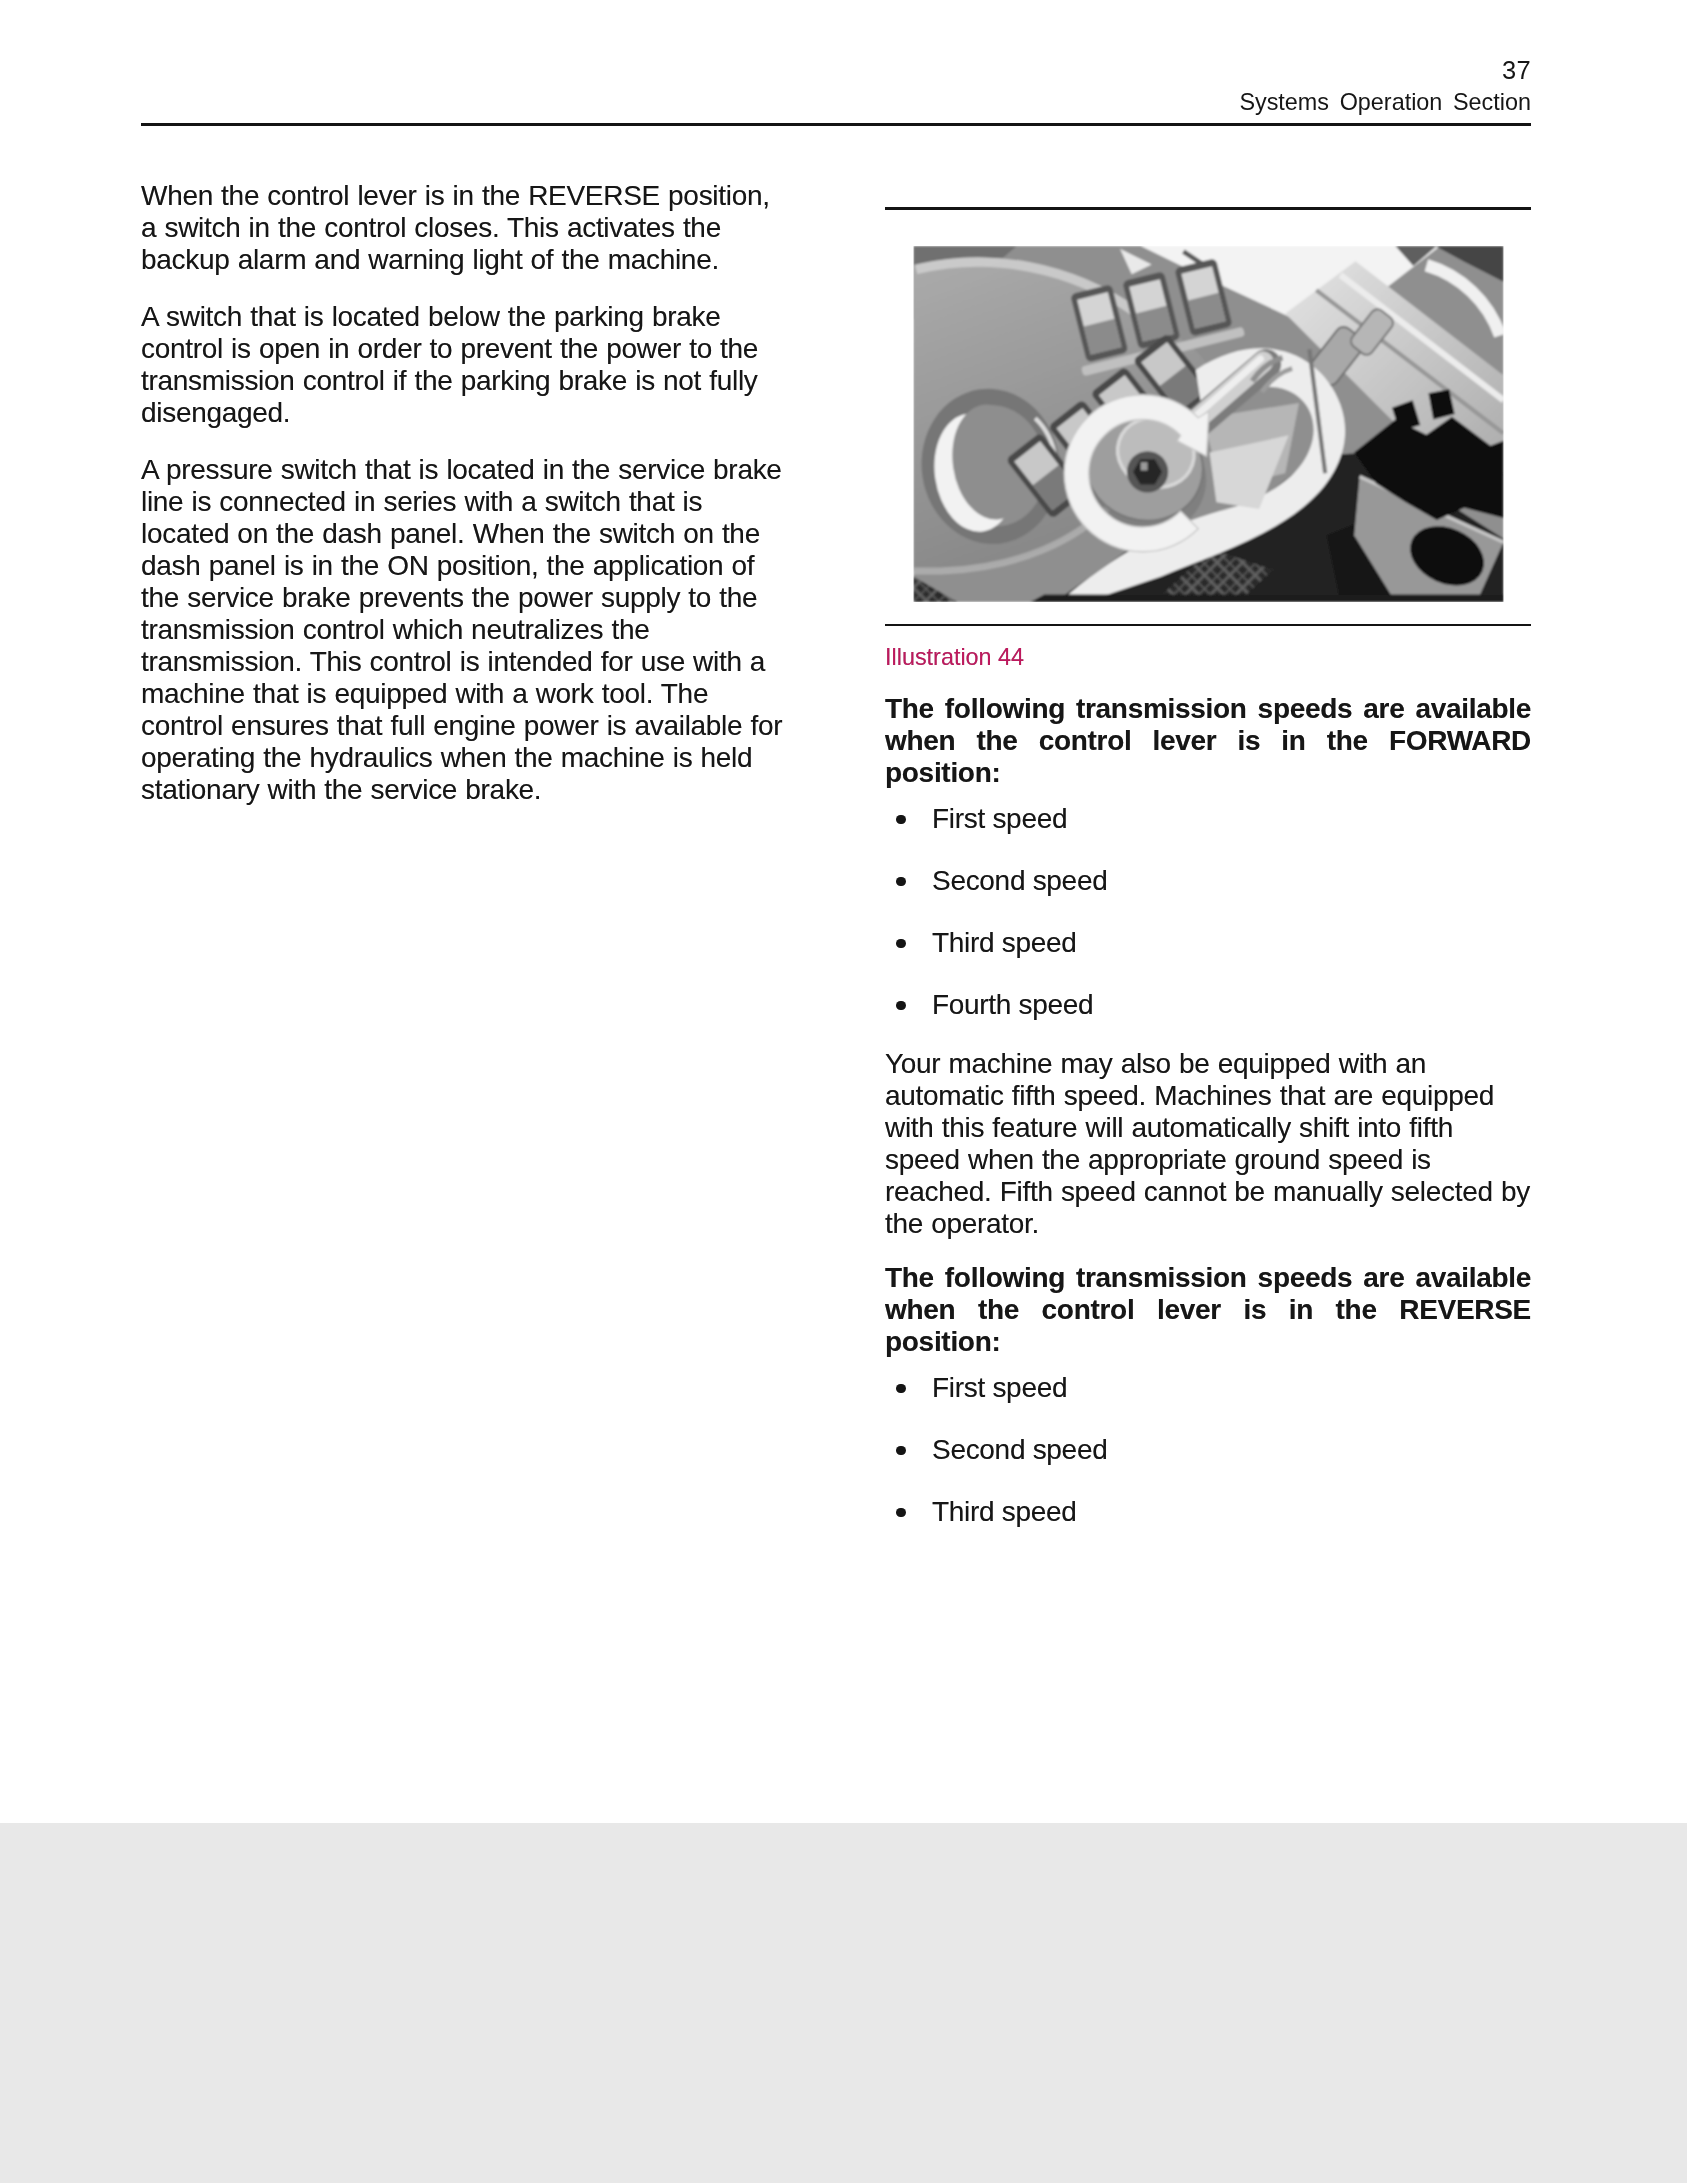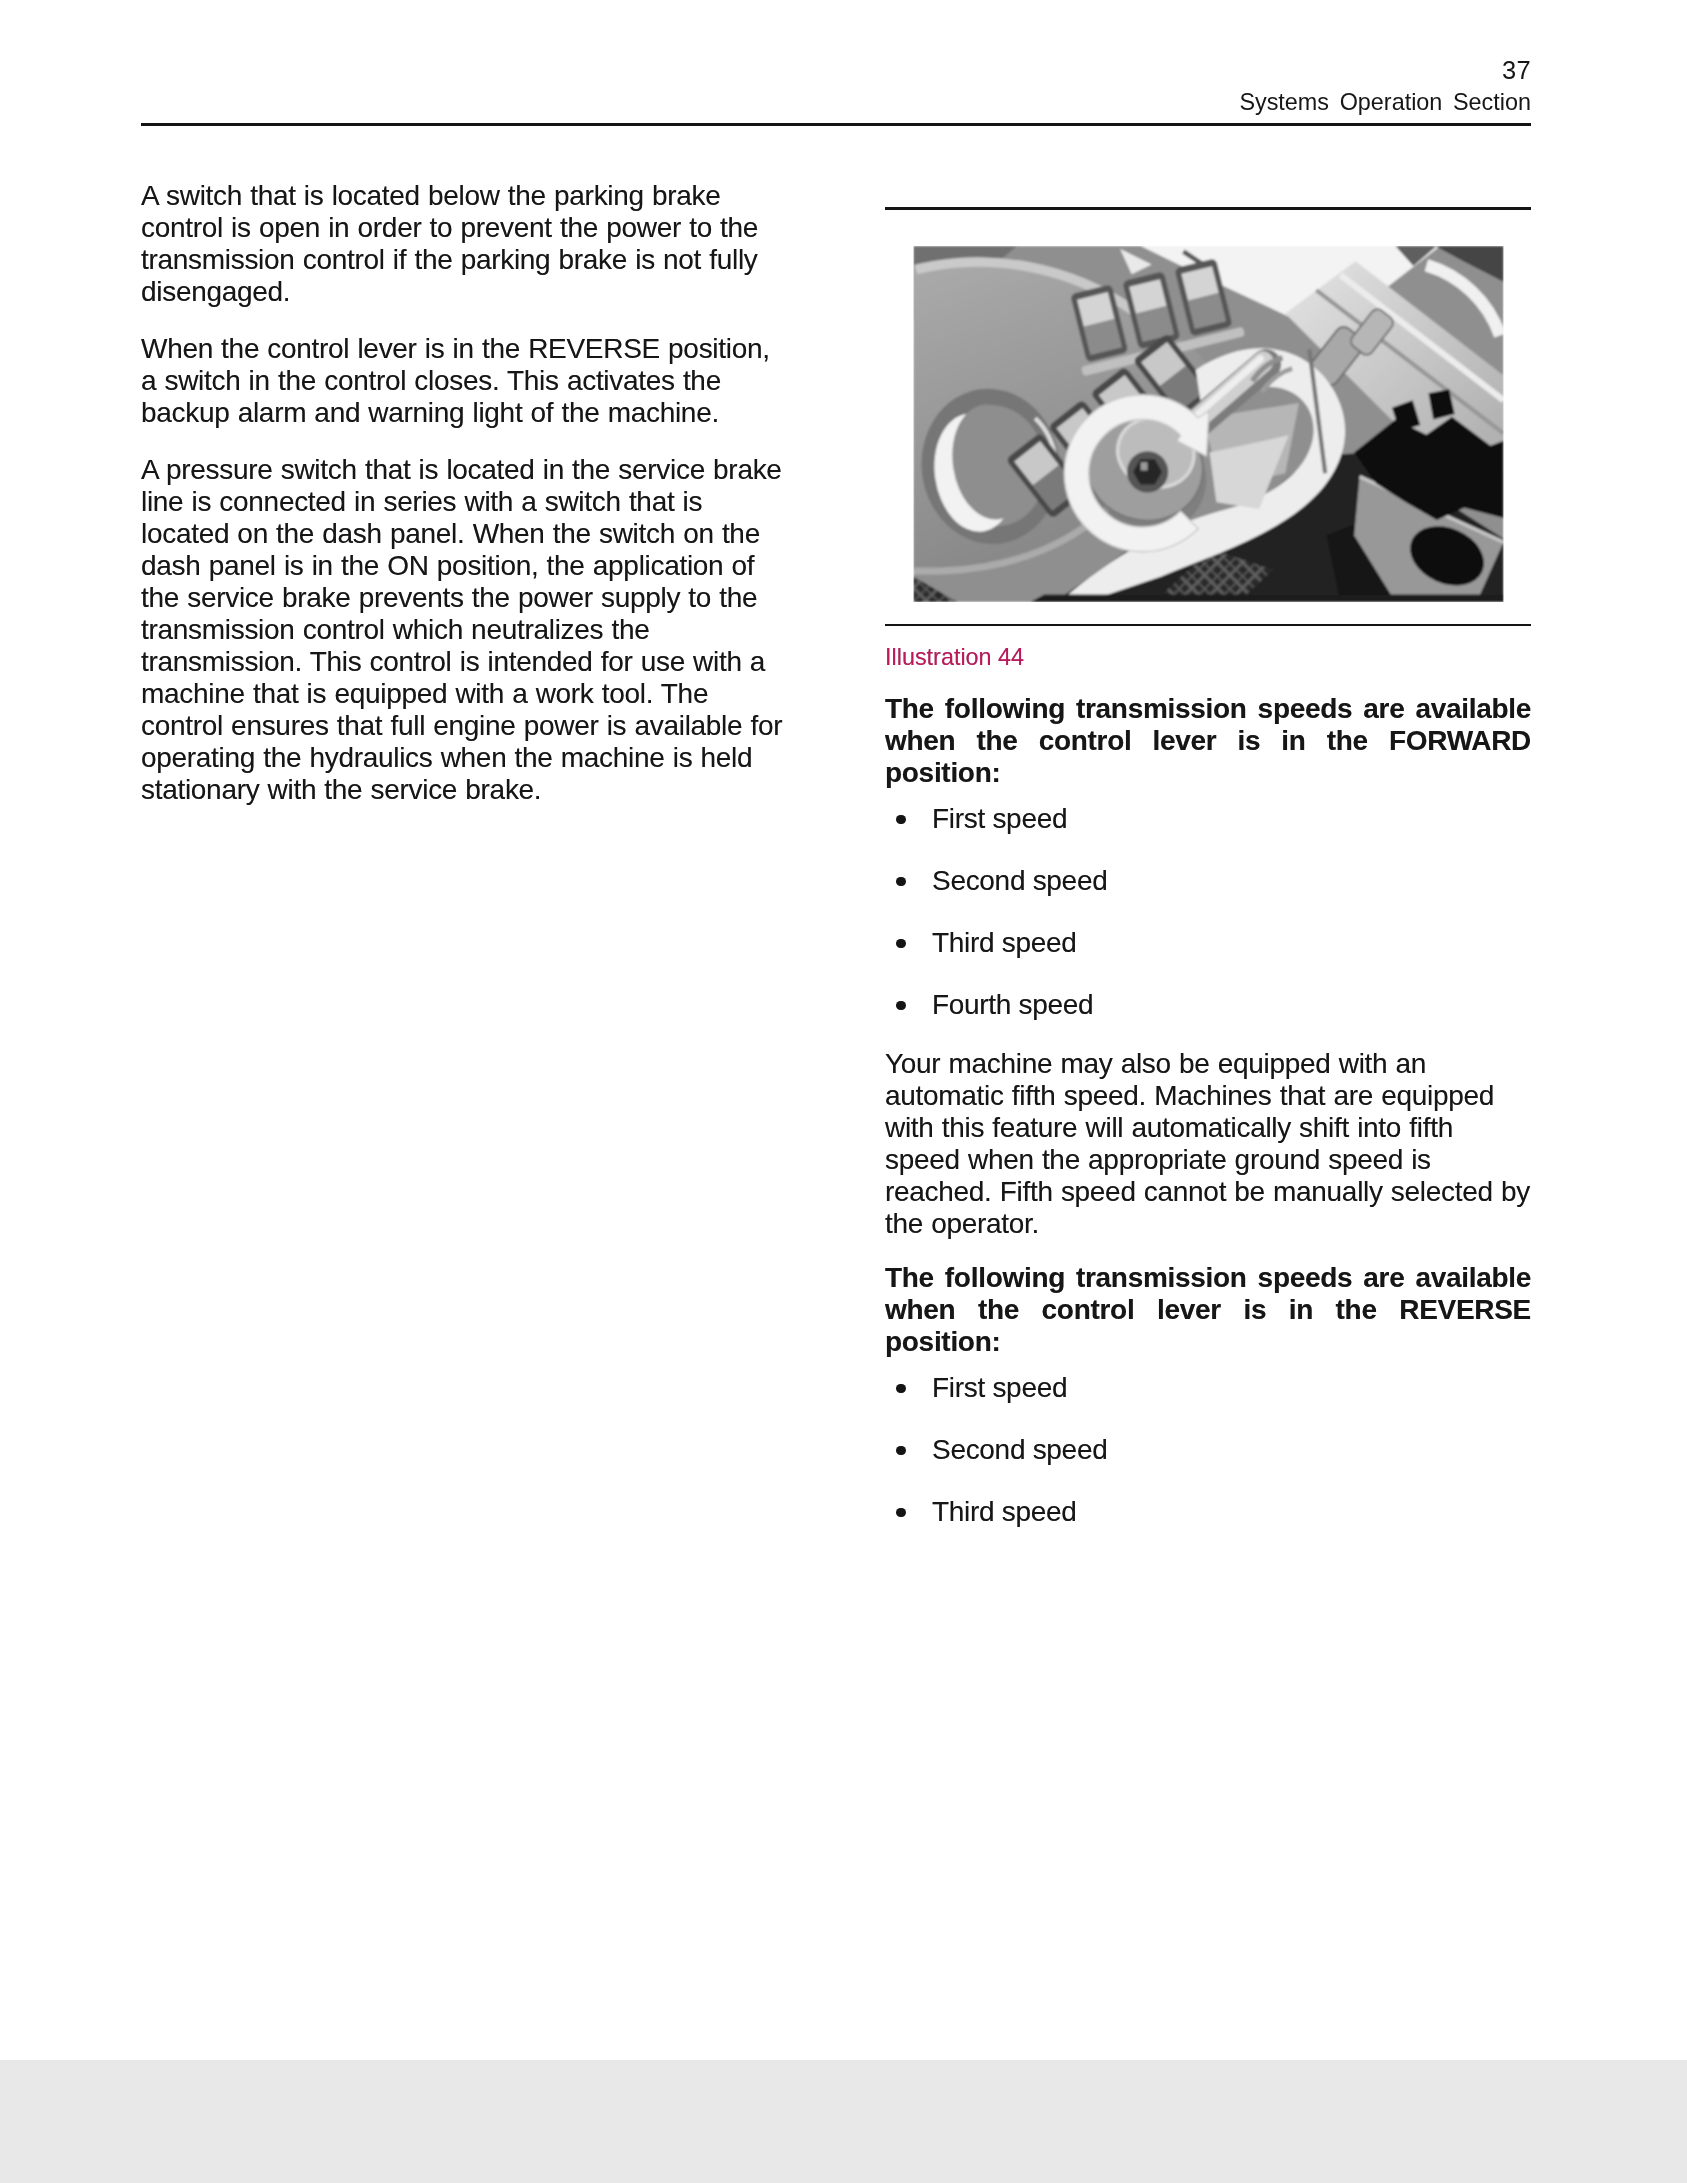--- a/index.html
+++ b/index.html
@@ -1,18 +1,18 @@
 <!DOCTYPE html>
 <html style="font-size:11px"><head>
 <meta charset="utf-8">
 <style>
   html,body{margin:0;padding:0;background:#e8e8e8;}
   .page{
     position:relative;
-    width:1687px;height:2060px;
+    width:1687px;height:1823px;
     background:#ffffff;
     margin:0 auto;
     font-family:"Liberation Sans","DejaVu Sans",sans-serif;
     color:#161616;
     overflow:hidden;
   }
   .content{
     padding:0 156px 0 141px;
   }
   
@@ -75,22 +75,22 @@
 
     <header class="hdr">
       <div class="pageno">37</div>
       <div class="section">Systems Operation Section</div>
     </header>
     <hr class="rule">
 
     <div class="columns">
 
       <section class="col-left">
+        <p class="body">When the control lever is in the REVERSE position, a switch in the control closes. This activates the backup alarm and warning light of the machine.</p>
         <p class="body">A switch that is located below the parking brake control is open in order to prevent the power to the transmission control if the parking brake is not fully disengaged.</p>
-        <p class="body">When the control lever is in the REVERSE position, a switch in the control closes. This activates the backup alarm and warning light of the machine.</p>
         <p class="body">A pressure switch that is located in the service brake line is connected in series with a switch that is located on the dash panel. When the switch on the dash panel is in the ON position, the application of the service brake prevents the power supply to the transmission control which neutralizes the transmission. This control is intended for use with a machine that is equipped with a work tool. The control ensures that full engine power is available for operating the hydraulics when the machine is held stationary with the service brake.</p>
       </section>
 
       <div class="col-gap"></div>
 
       <section class="col-right">
 
         <hr class="rule thin title-rule">
 
         <figure class="illo">

